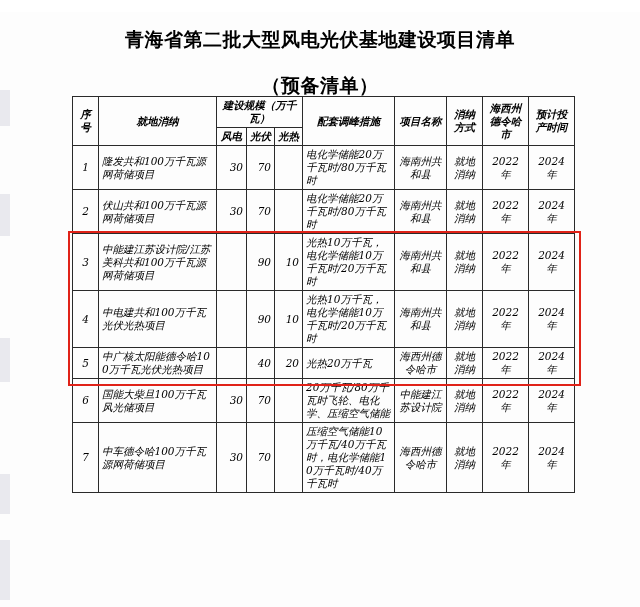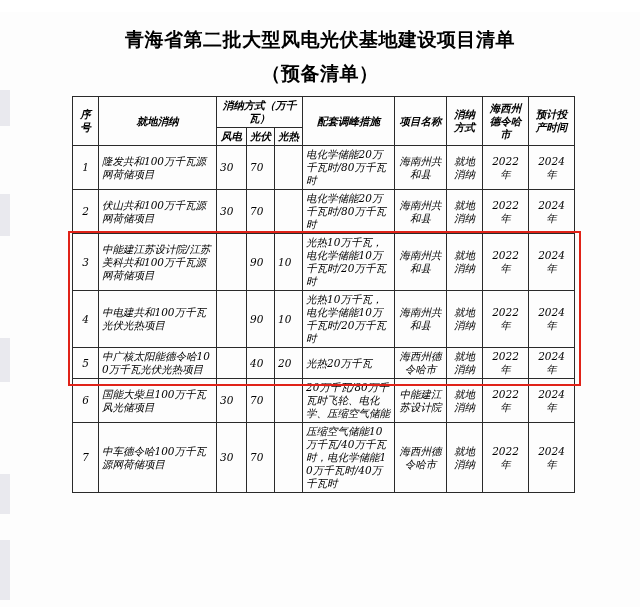--- a/index.html
+++ b/index.html
@@ -40,21 +40,21 @@
     font-weight: bold;
     letter-spacing: 0.5px;
     line-height: 26px;
     font-family: "DejaVu Serif", "Liberation Serif", serif;
   }
   .title-line2 {
     font-size: 19px;
     font-weight: bold;
     letter-spacing: 0.5px;
     line-height: 26px;
-    margin-top: 8px;
+    margin-top: 20px;
     font-family: "DejaVu Serif", "Liberation Serif", serif;
   }
   table.sheet {
     position: absolute;
     left: 72px;
     top: 84px;
     width: 496px;
     border-collapse: collapse;
     table-layout: fixed;
     font-size: 10.5px;
@@ -68,21 +68,21 @@
     padding: 2px 3px;
     vertical-align: middle;
     word-break: break-all;
   }
   table.sheet th {
     text-align: center;
     font-weight: bold;
   }
   .c-center { text-align: center; }
   .c-left { text-align: left; }
-  .vnum { text-align: left; }
+  .vnum { text-align: right; }
   
   .red-box {
     position: absolute;
     border: 2px solid #e02218;
     pointer-events: none;
   }
   .colw-seq    { width: 26px; }
   .colw-name   { width: 118px; }
   .colw-wind   { width: 30px; }
   .colw-pv     { width: 28px; }
@@ -119,21 +119,21 @@
       <col class="colw-peak">
         <col class="colw-site">
         <col class="colw-use">
       <col class="colw-start">
         <col class="colw-prod">
     </colgroup>
     <thead>
       <tr>
         <th rowspan="2">序号</th>
         <th rowspan="2">就地消纳</th>
-        <th colspan="3">消纳方式（万千瓦）</th>
+        <th colspan="3">建设规模（万千瓦）</th>
         <th rowspan="2">配套调峰措施</th>
         <th rowspan="2">项目名称</th>
         <th rowspan="2">消纳方式</th>
         <th rowspan="2">海西州德令哈市</th>
         <th rowspan="2">预计投产时间</th>
       </tr>
       <tr>
         <th>风电</th>
         <th>光伏</th>
         <th>光热</th>

